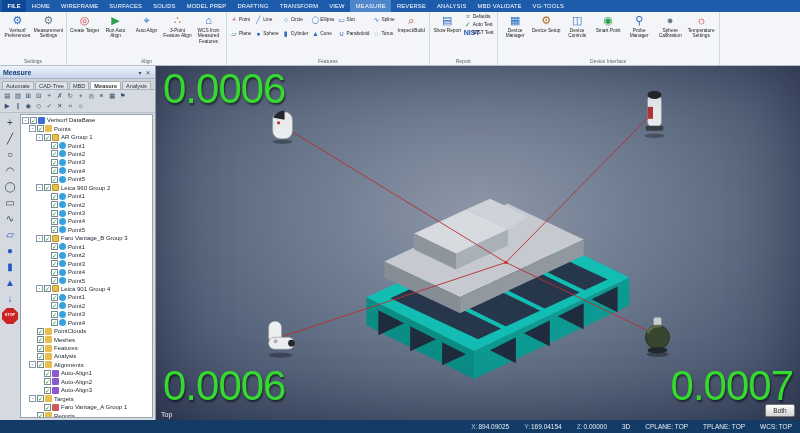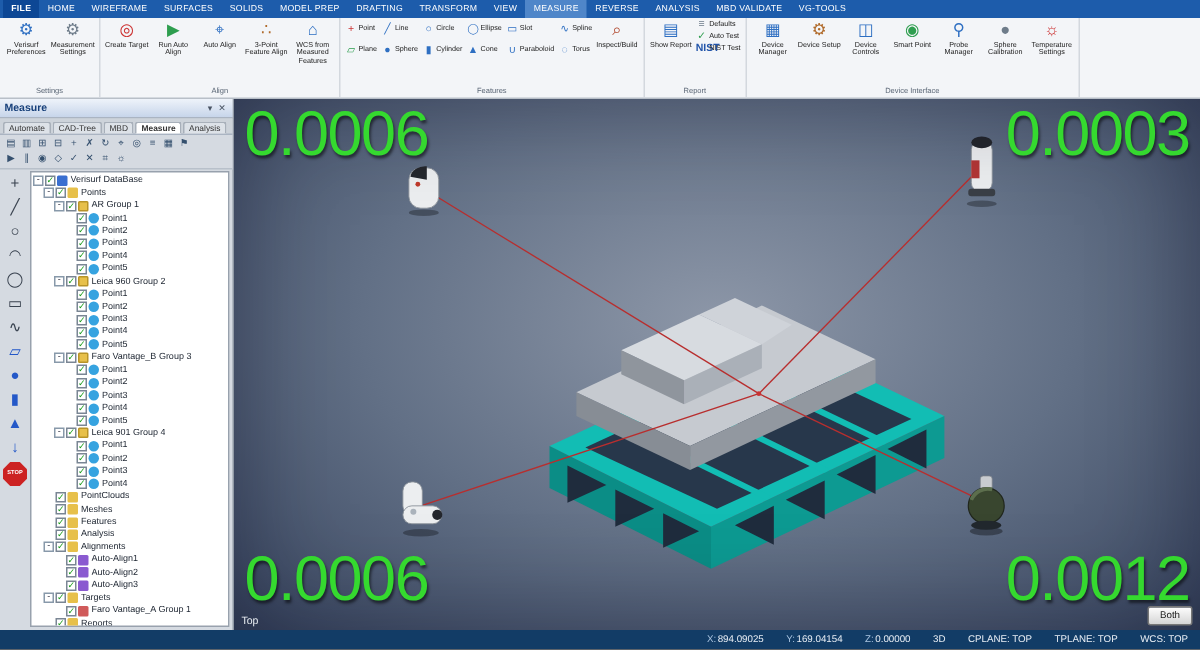--- a/index.html
+++ b/index.html
@@ -603,23 +603,22 @@
         <g>
           <ellipse cx="502" cy="289" rx="11" ry="2.8" fill="rgba(0,0,0,0.35)"></ellipse>
           <rect x="498" y="252" width="8" height="9" rx="2" fill="#c9ccd0" stroke="#7a8086" stroke-width="0.5"></rect>
           <circle cx="502" cy="272" r="12" fill="#39462f" stroke="#20261c" stroke-width="0.8"></circle>
           <path d="M492,268 a12,12 0 0 1 14,-7" stroke="#5c6e4d" stroke-width="2.5" fill="none"></path>
           <ellipse cx="502" cy="285" rx="10" ry="3" fill="#22282e"></ellipse>
         </g>
       </svg>
 
       <div class="dev-val tl">0.0006</div>
-      <div class="dev-val tr">0.0003</div>
       <div class="dev-val bl">0.0006</div>
-      <div class="dev-val br">0.0012</div>
+      <div class="dev-val br">0.0007</div>
 
       <div class="view-label">Top</div>
       <div class="both-btn">Both</div>
     </div>
   </div>
 
   <div class="statusbar">
       <span class="sb-field"><span class="sb-label">X:</span><span class="sb-value">894.09025</span></span>
       <span class="sb-field"><span class="sb-label">Y:</span><span class="sb-value">169.04154</span></span>
       <span class="sb-field"><span class="sb-label">Z:</span><span class="sb-value">0.00000</span></span>

